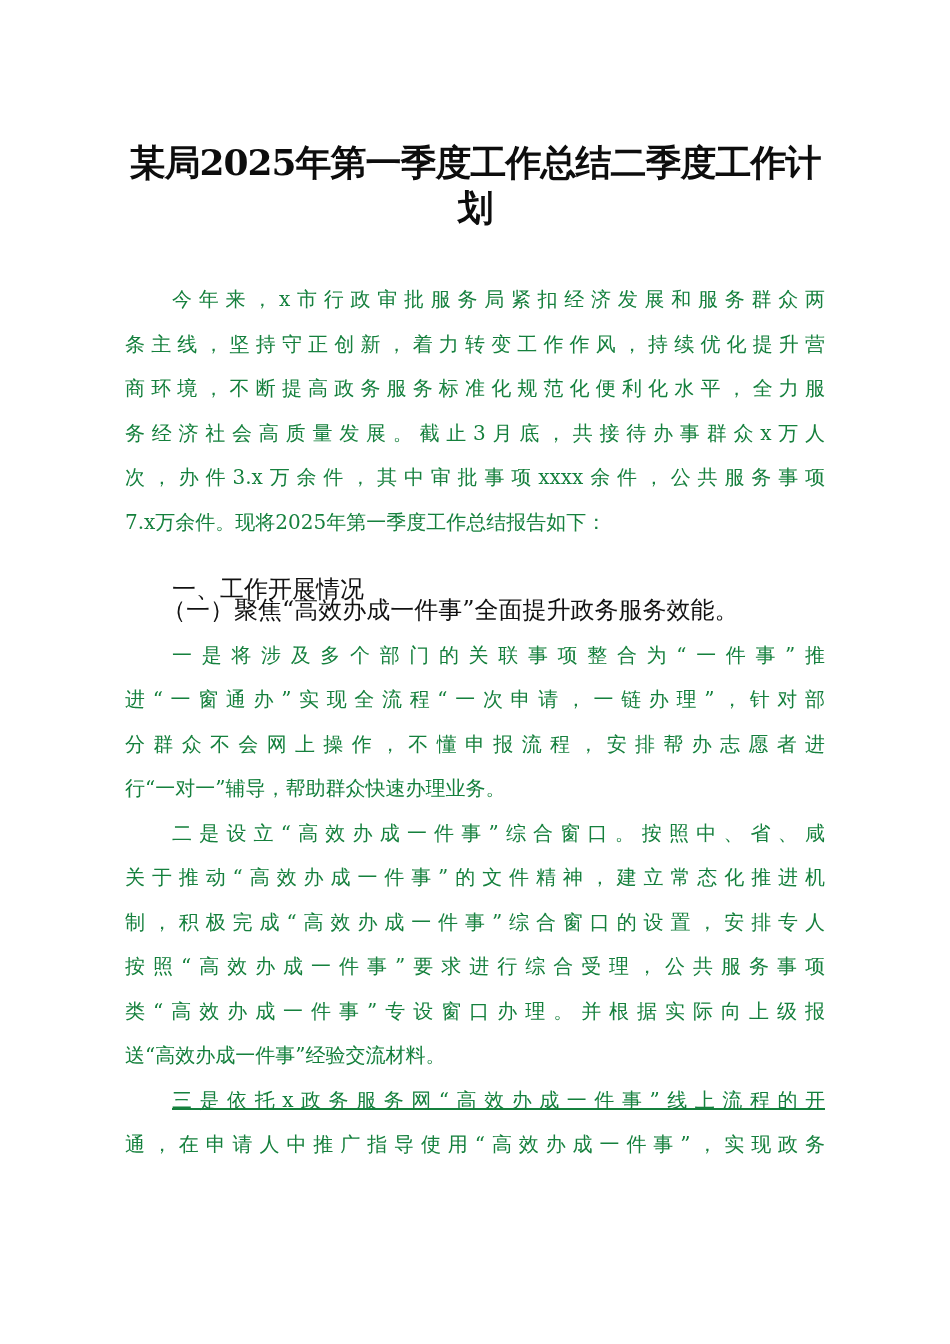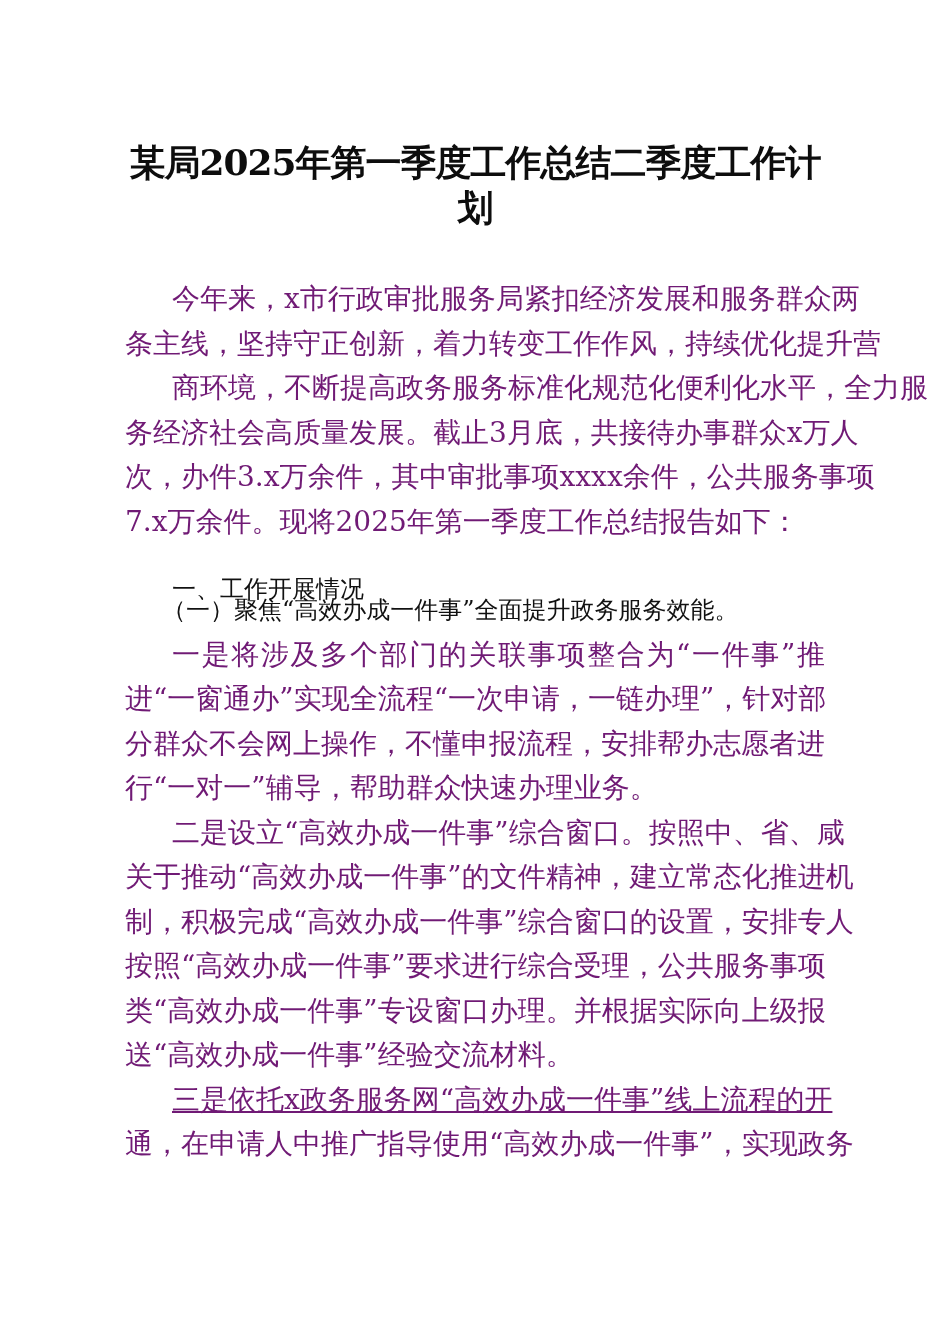--- a/index.html
+++ b/index.html
@@ -31,25 +31,25 @@
       font-size: 36px;
       letter-spacing: -1px;
       line-height: 48px;
       color: #0d0d0d;
       white-space: nowrap;
     }
     .line {
       position: absolute;
       left: 125px;
       width: 700px;
-      font-size: 28px;
+      font-size: 20px;
       line-height: 30px;
       height: 30px;
       white-space: nowrap;
-      color: #701a75;
+      color: #15803d;
       text-align: justify;
       text-align-last: justify;
     }
     .line.last {
       text-align-last: left;
     }
     .line.indent {
       left: 172px;
       width: 653px;
     }
@@ -75,21 +75,21 @@
 <body>
 
 <div class="page">
 
   <div class="title" style="top:138px;">某局2025年第一季度工作总结二季度工作计</div>
   <div class="title" style="top:183px;">划</div>
 
   <div>
     <div class="line indent" style="top:284px;">今年来，x市行政审批服务局紧扣经济发展和服务群众两</div>
     <div class="line" style="top:329px;">条主线，坚持守正创新，着力转变工作作风，持续优化提升营</div>
-    <div class="line" style="top:373px;margin-left:47px;">商环境，不断提高政务服务标准化规范化便利化水平，全力服</div>
+    <div class="line" style="top:373px;">商环境，不断提高政务服务标准化规范化便利化水平，全力服</div>
     <div class="line" style="top:418px;">务经济社会高质量发展。截止3月底，共接待办事群众x万人</div>
     <div class="line" style="top:462px;">次，办件3.x万余件，其中审批事项xxxx余件，公共服务事项</div>
     <div class="line last" style="top:507px;">7.x万余件。现将2025年第一季度工作总结报告如下：</div>
   </div>
 
   <div class="heading1" style="top:550px;margin-top:24px;">一、工作开展情况</div>
 
   <div class="heading2" style="top:595px;">（一）聚焦“高效办成一件事”全面提升政务服务效能。</div>
 
   <div>

